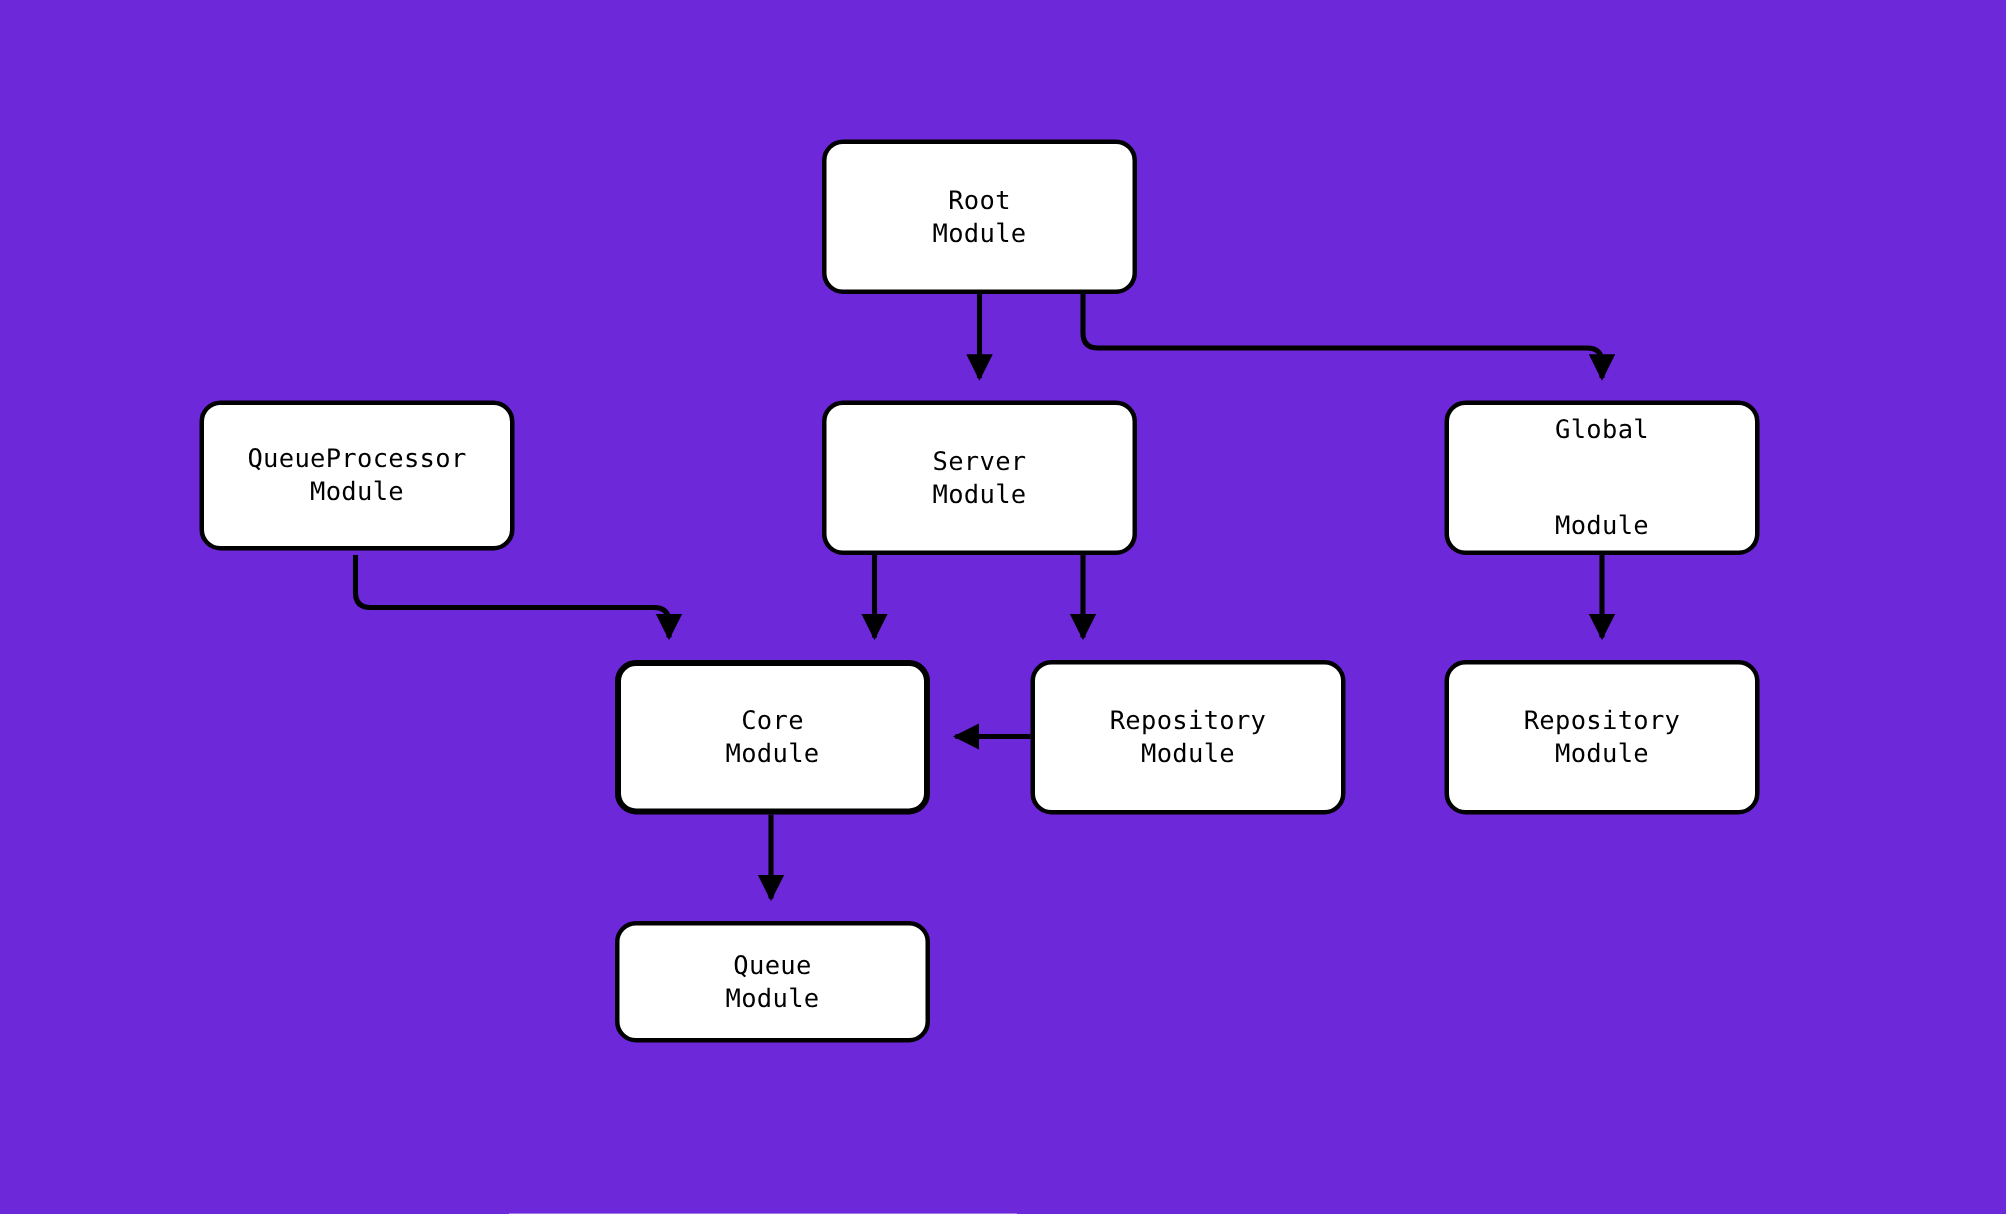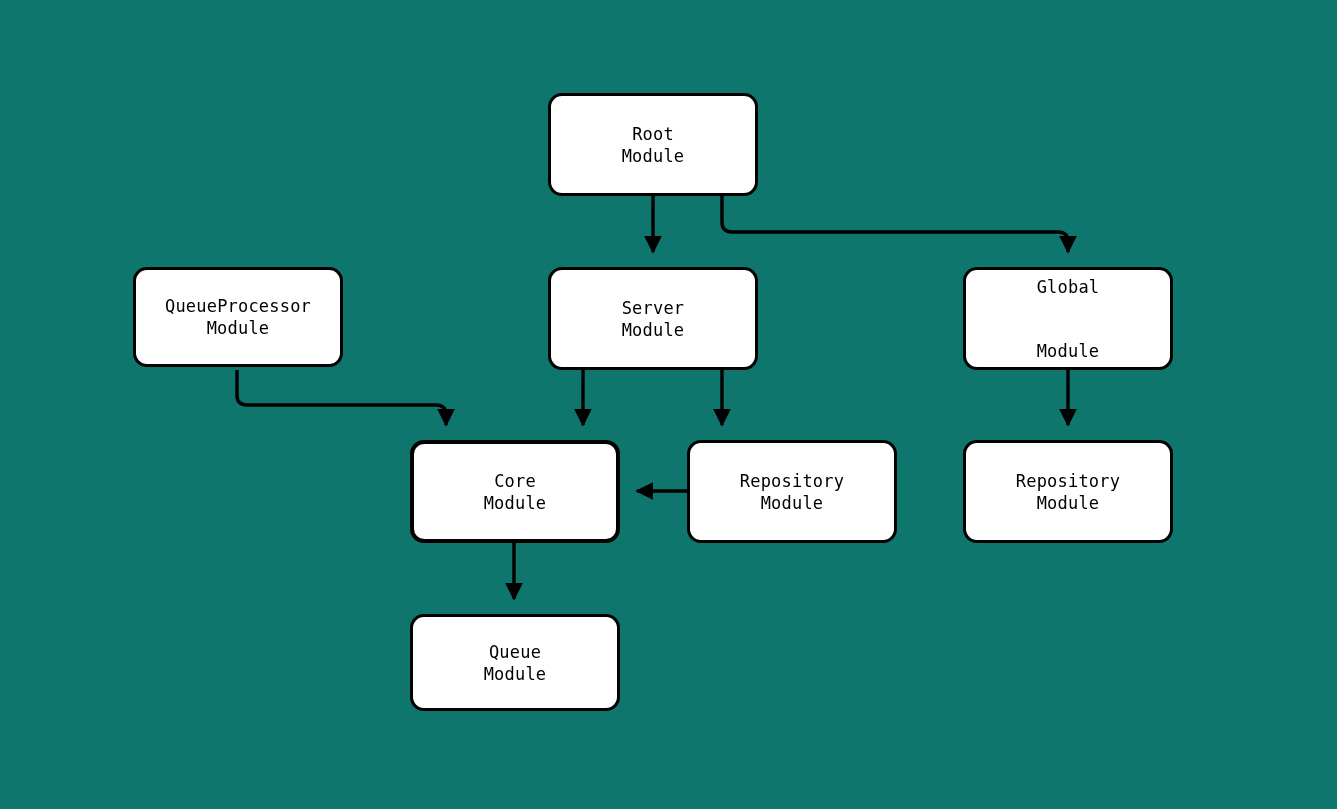--- a/index.html
+++ b/index.html
@@ -11,21 +11,21 @@
   body {
     width: 1337px;
     height: 809px;
     font-family: "DejaVu Sans Mono", "Liberation Mono", monospace;
     overflow: hidden;
   }
   #canvas {
     position: relative;
     width: 1337px;
     height: 809px;
-    background: #0f766e;
+    background: #6d28d9;
   }
   #edge-layer {
     position: absolute;
     top: 0;
     left: 0;
     width: 1337px;
     height: 809px;
     pointer-events: none;
   }
   .node {
@@ -98,19 +98,19 @@
         <span class="node-line">Module</span>
       </div>
       <div class="node" style="left: 687px; top: 440px; width: 210px; height: 103px;">
         <span class="node-line">Repository</span>
         <span class="node-line">Module</span>
       </div>
       <div class="node" style="left: 963px; top: 440px; width: 210px; height: 103px; align-items: center;">
         <span class="node-line">Repository</span>
         <span class="node-line">Module</span>
       </div>
-      <div class="node" style="left: 410px; top: 614px; width: 210px; height: 97px;">
+      <div class="node" style="left: 410px; top: 614px; width: 210px; height: 81px;">
         <span class="node-line">Queue</span>
         <span class="node-line">Module</span>
       </div>
     </div>
 
 </div>
 
 </body></html>

